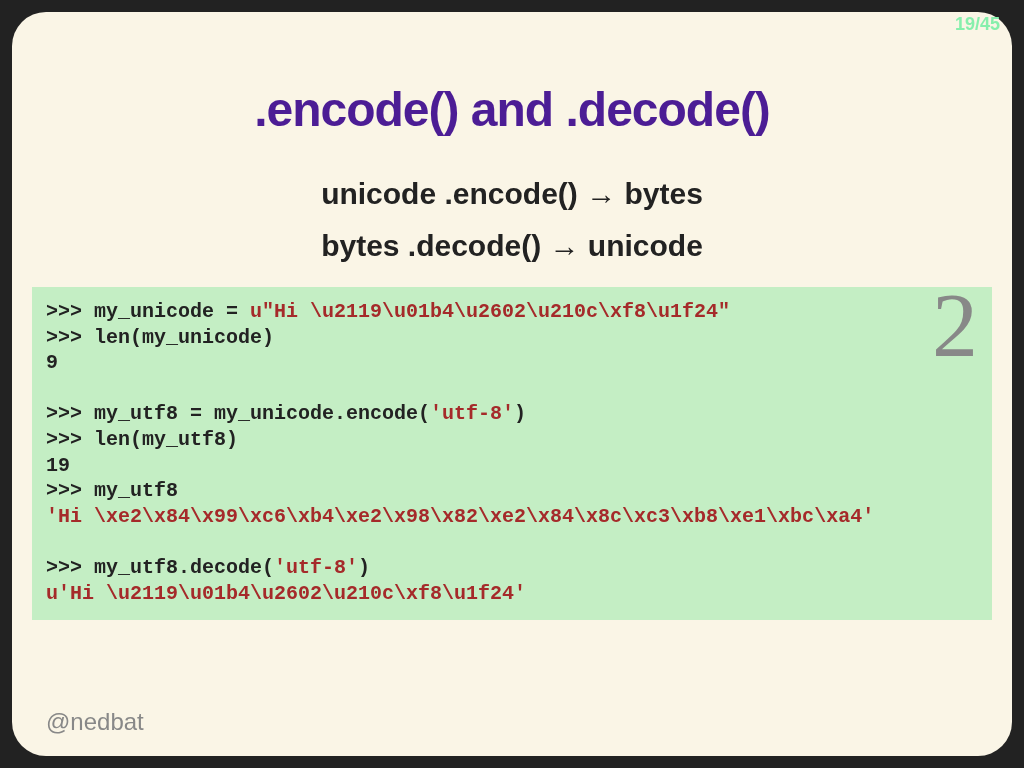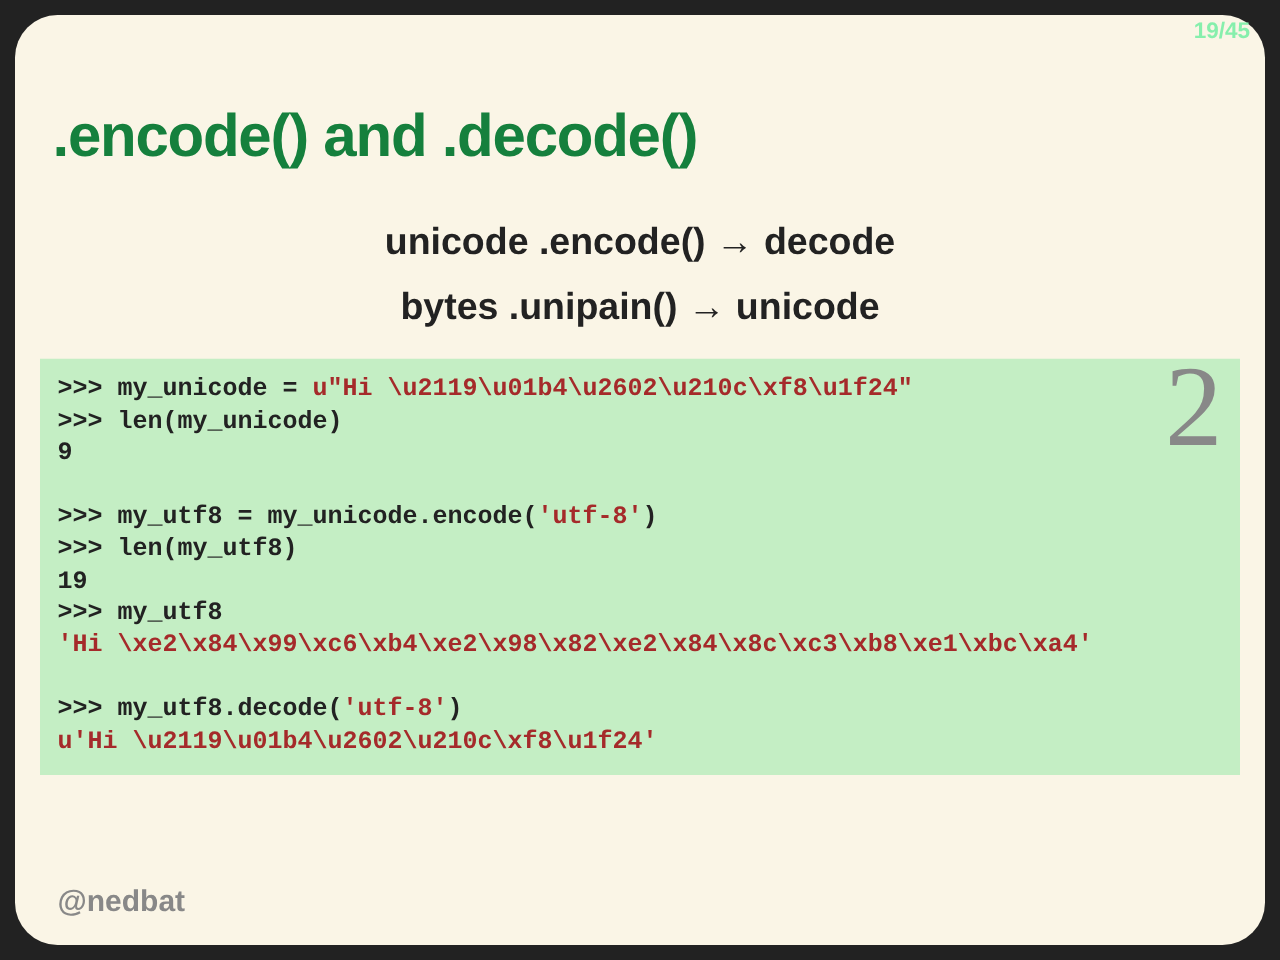--- a/index.html
+++ b/index.html
@@ -26,25 +26,25 @@
     top: 12px;
     left: 12px;
     right: 12px;
     bottom: 12px;
     background: #faf5e6;
     border-radius: 34px;
     box-sizing: border-box;
     padding: 40px 30px 20px 30px;
   }
   .title {
-    text-align: left;
+    text-align: center;
     font-family: Arial, Helvetica, sans-serif;
     font-weight: 900;
     font-size: 48px;
-    color: #15803d;
+    color: #4c1d95;
     margin: 30px 0 40px 0;
     letter-spacing: -1px;
   }
   .sub {
     text-align: center;
     font-family: Arial, Helvetica, sans-serif;
     font-weight: 900;
     font-size: 30px;
     color: #222;
     margin: 18px 0;
@@ -75,38 +75,38 @@
     pointer-events: none;
   }
   .footer {
     position: absolute;
     left: 34px;
     right: 34px;
     bottom: 20px;
     display: flex;
     justify-content: space-between;
     font-family: Arial, Helvetica, sans-serif;
-    font-weight: 700;
+    font-weight: 400;
     font-size: 24px;
     color: #888888;
     flex-direction: column;
   }
 </style>
 </head>
 <body>
 
 <div class="page-num">
   <span>19</span>/<span>45</span>
 </div>
 
 <div class="slide">
 
   <div class="title">.encode() and .decode()</div>
-  <div class="sub">unicode .encode() → decode</div>
-  <div class="sub">bytes .unipain() → unicode</div>
+  <div class="sub">unicode .encode() → bytes</div>
+  <div class="sub">bytes .decode() → unicode</div>
 
   <div class="codeblock"><span class="pyver">2</span><span>&gt;&gt;&gt; my_unicode = </span><span class="code-str">u"Hi \u2119\u01b4\u2602\u210c\xf8\u1f24"</span>
 <span>&gt;&gt;&gt; len(my_unicode)</span>
 <span>9</span>
 <span></span>
 <span>&gt;&gt;&gt; my_utf8 = my_unicode.encode(</span><span class="code-str">'utf-8'</span><span>)</span>
 <span>&gt;&gt;&gt; len(my_utf8)</span>
 <span>19</span>
 <span>&gt;&gt;&gt; my_utf8</span>
 <span class="code-str">'Hi \xe2\x84\x99\xc6\xb4\xe2\x98\x82\xe2\x84\x8c\xc3\xb8\xe1\xbc\xa4'</span>

